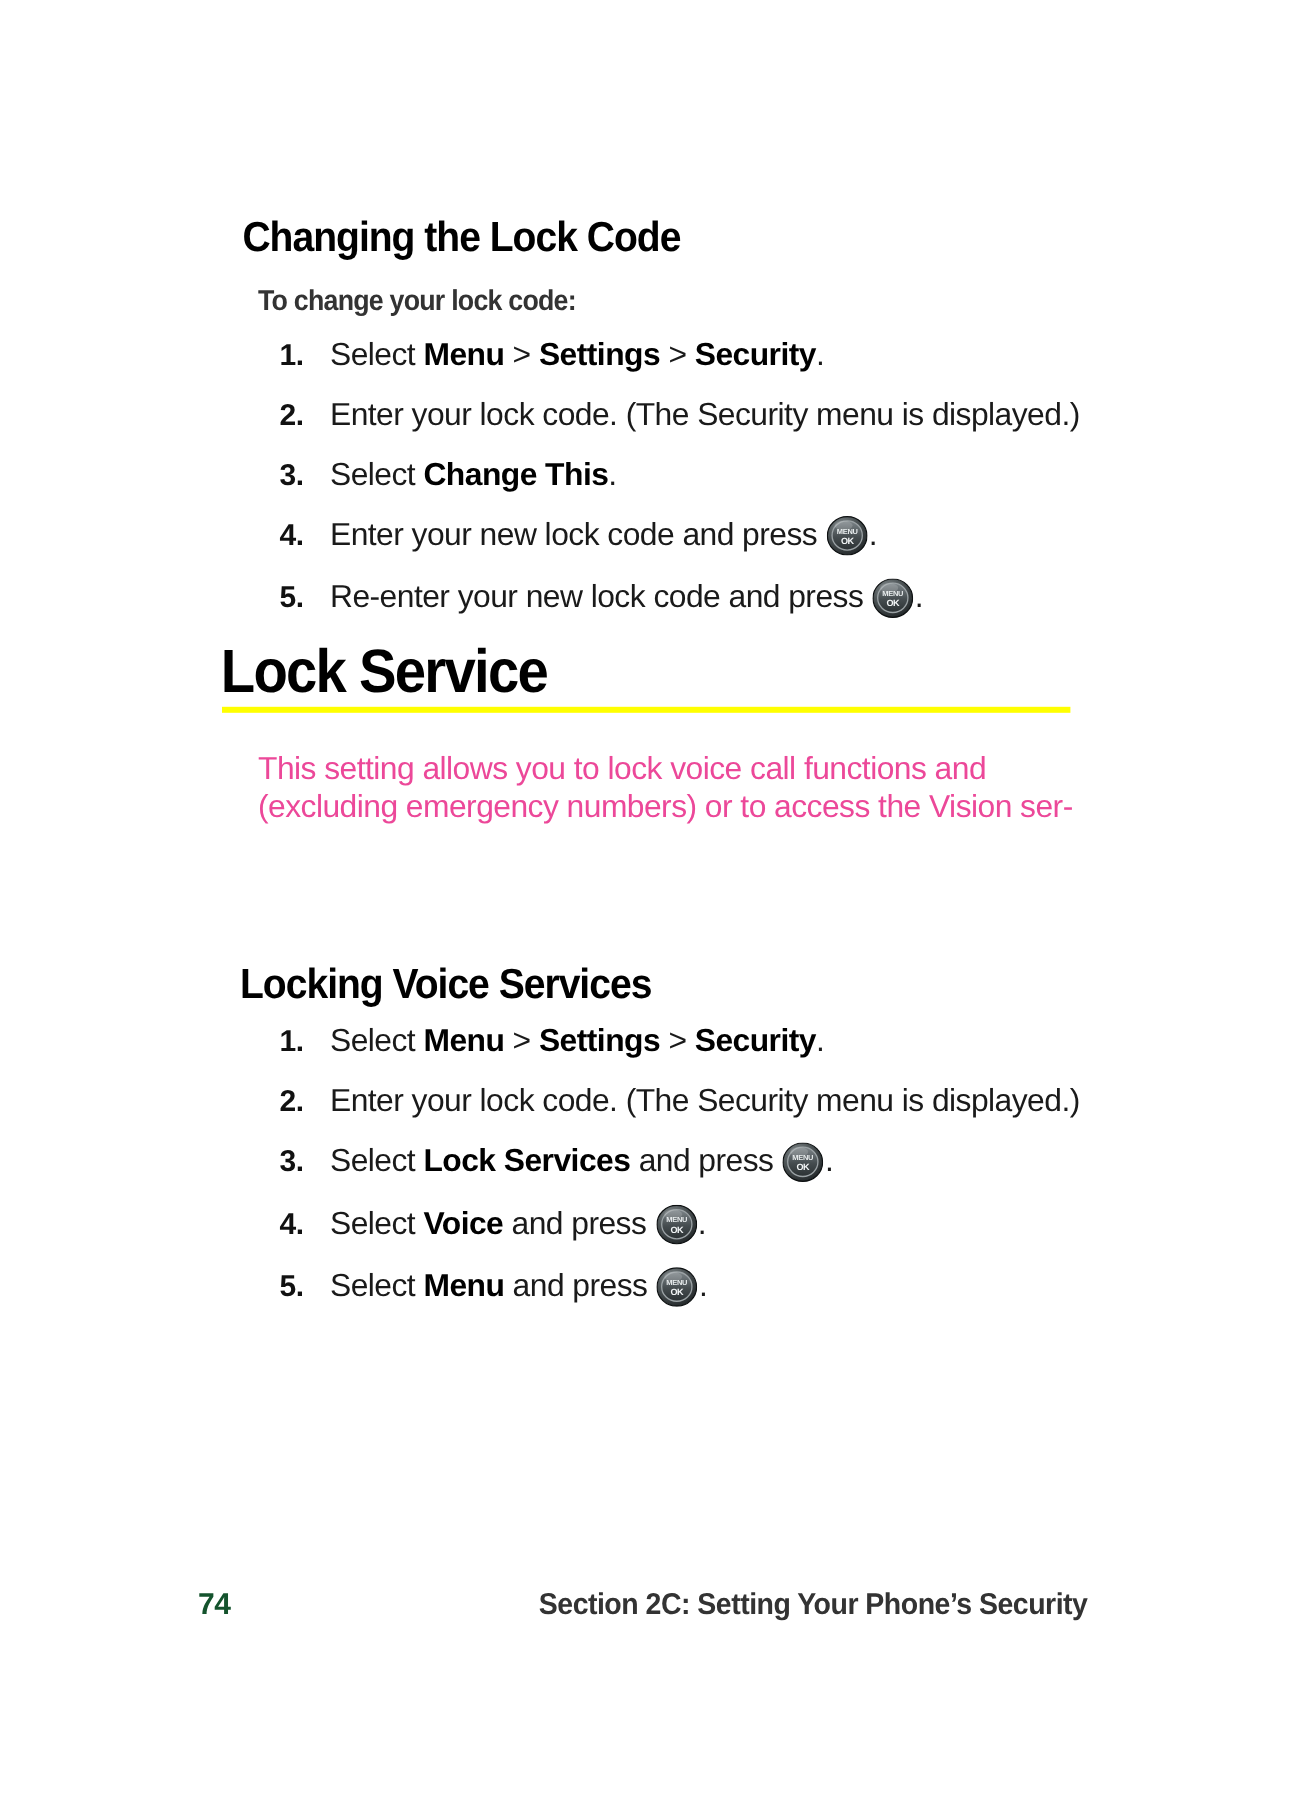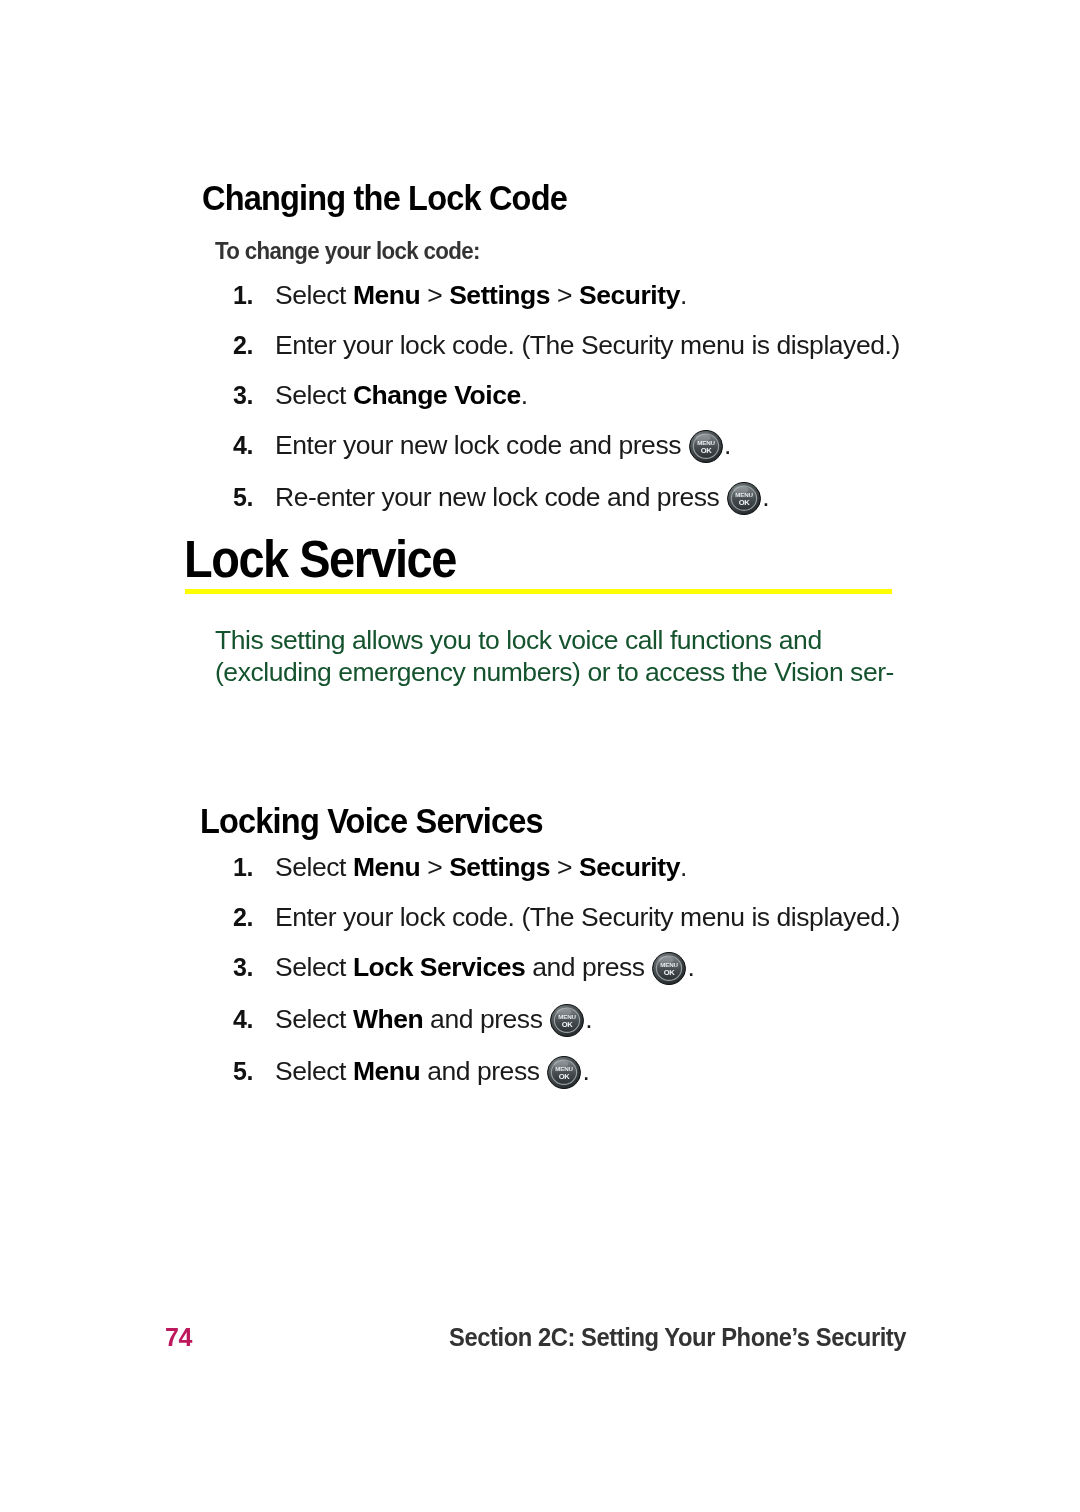--- a/index.html
+++ b/index.html
@@ -59,21 +59,21 @@
     white-space: nowrap;
     transform: scaleX(0.93);
     transform-origin: left center;
   }
 
   
   .para {
     position: absolute;
     font-size: 26.5px;
     line-height: 32px;
-    color: #14532d;
+    color: #ec4899;
     letter-spacing: -0.45px;
     width: 690px;
   }
   .para .ln { display: block; white-space: nowrap; }
 
   
   .steps {
     position: absolute;
     width: 700px;
   }
@@ -107,21 +107,21 @@
     position: relative;
     text-align: center;
   }
   .okkey svg { display: block; }
 
   
   .footer-page {
     position: absolute;
     font-size: 25px;
     font-weight: bold;
-    color: #be185d;
+    color: #14532d;
     letter-spacing: -0.3px;
   }
   .footer-sec {
     position: absolute;
     font-size: 25px;
     font-weight: bold;
     color: #333333;
     letter-spacing: -0.45px;
     white-space: nowrap;
     transform: scaleX(0.95);
@@ -141,21 +141,21 @@
       <div class="step">
         <span class="num">1.</span>
         <span class="txt">Select <b>Menu</b> &gt; <b>Settings</b> &gt; <b>Security</b>.</span>
       </div>
       <div class="step" style="margin-top: 19px;">
         <span class="num">2.</span>
         <span class="txt">Enter your lock code. (The Security menu is displayed.)</span>
       </div>
       <div class="step" style="margin-top: 19px;">
         <span class="num">3.</span>
-        <span class="txt">Select <b>Change Voice</b>.</span>
+        <span class="txt">Select <b>Change This</b>.</span>
       </div>
       <div class="step" style="margin-top: 19px;">
         <span class="num">4.</span>
         <span class="txt">Enter your new lock code and press <span class="okkey"><svg width="34" height="33" viewBox="0 0 34 33">
               <defs>
                 <radialGradient id="gOut" cx="0.38" cy="0.3" r="0.85">
                   <stop offset="0%" stop-color="#8f9699"></stop>
                   <stop offset="45%" stop-color="#4d5456"></stop>
                   <stop offset="100%" stop-color="#14181a"></stop>
                 </radialGradient>
@@ -236,21 +236,21 @@
               <ellipse cx="17" cy="16.5" rx="16.5" ry="16" fill="url(#gOut)"></ellipse>
               <ellipse cx="17" cy="16.5" rx="16.5" ry="16" fill="none" stroke="#0d1011" stroke-width="1"></ellipse>
               <ellipse cx="17" cy="16.2" rx="12.6" ry="12.2" fill="url(#gIn)" stroke="#9aa1a4" stroke-width="1.1"></ellipse>
               <ellipse cx="14" cy="8" rx="7.5" ry="4" fill="#ffffff" opacity="0.16"></ellipse>
               <text x="17" y="14.6" text-anchor="middle" fill="#e9edee" font-family="Liberation Sans, sans-serif" font-size="6.2" font-weight="bold" letter-spacing="-0.2">MENU</text>
               <text x="17" y="23.2" text-anchor="middle" fill="#f2f5f6" font-family="Liberation Sans, sans-serif" font-size="7.6" font-weight="bold">OK</text>
             </svg></span>.</span>
       </div>
       <div class="step" style="margin-top: 19px;">
         <span class="num">4.</span>
-        <span class="txt">Select <b>When</b> and press <span class="okkey"><svg width="34" height="33" viewBox="0 0 34 33">
+        <span class="txt">Select <b>Voice</b> and press <span class="okkey"><svg width="34" height="33" viewBox="0 0 34 33">
               <defs>
                 <radialGradient id="gOut" cx="0.38" cy="0.3" r="0.85">
                   <stop offset="0%" stop-color="#8f9699"></stop>
                   <stop offset="45%" stop-color="#4d5456"></stop>
                   <stop offset="100%" stop-color="#14181a"></stop>
                 </radialGradient>
                 <linearGradient id="gIn" x1="0" y1="0" x2="0" y2="1">
                   <stop offset="0%" stop-color="#7e868a"></stop>
                   <stop offset="55%" stop-color="#454c4f"></stop>
                   <stop offset="100%" stop-color="#2b3133"></stop>

